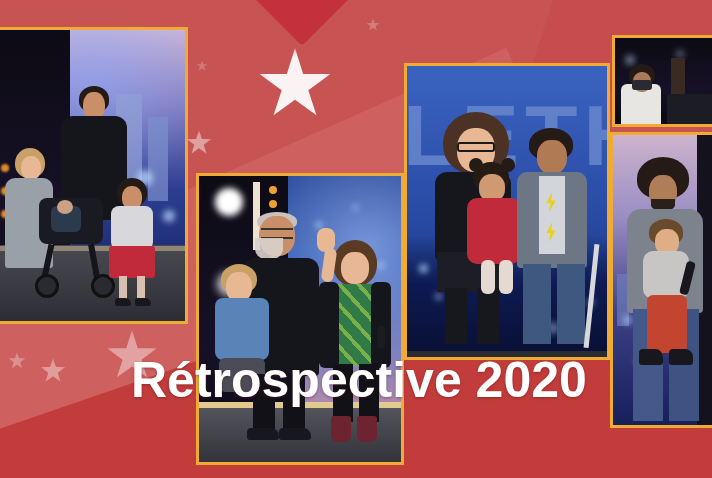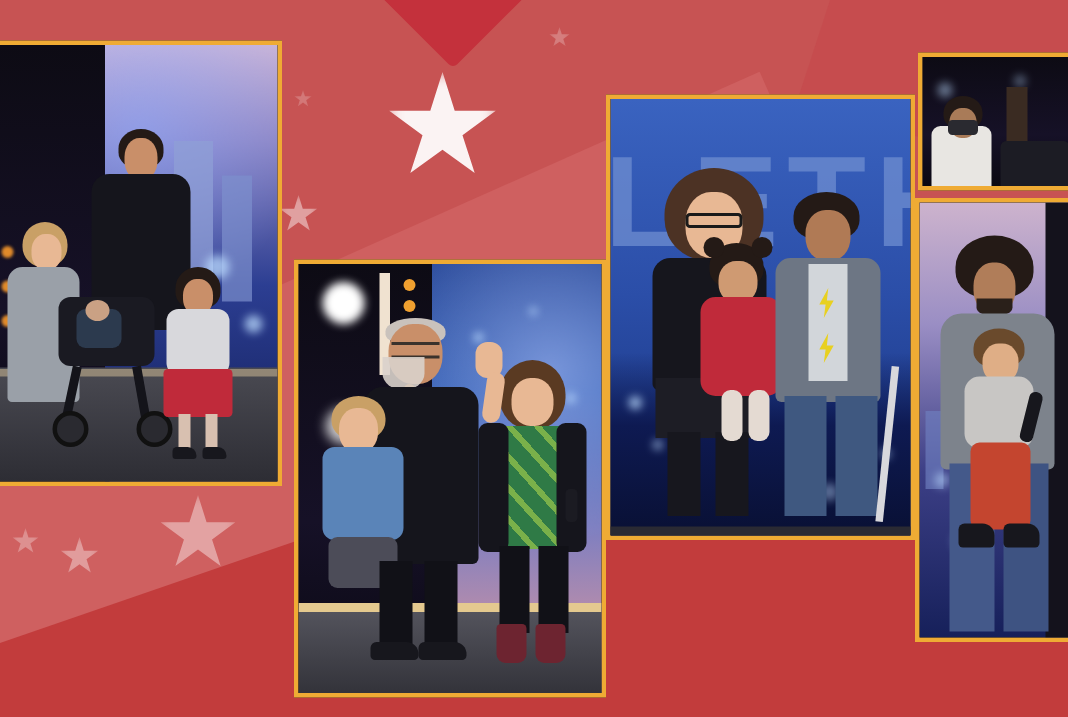--- a/index.html
+++ b/index.html
@@ -330,14 +330,15 @@
       <div class="skin-l" style="left:42px;top:94px;width:24px;height:26px;border-radius:45%;background:#dfae86;"></div>
       <div style="position:absolute;left:30px;top:116px;width:46px;height:48px;background:#c8c6c4;border-radius:10px;"></div>
       <div style="position:absolute;left:34px;top:160px;width:40px;height:58px;background:#c4452f;border-radius:6px;"></div>
       <div class="shoe" style="left:26px;top:214px;width:24px;height:16px;"></div>
       <div class="shoe" style="left:56px;top:214px;width:24px;height:16px;"></div>
 
       <div style="position:absolute;left:70px;top:126px;width:9px;height:34px;background:#17171d;border-radius:4px;transform:rotate(14deg);"></div>
     </div>
   </div>
 
+  <div class="title">Rétrospective 2020</div>
 
 </div>
 
 </body></html>

